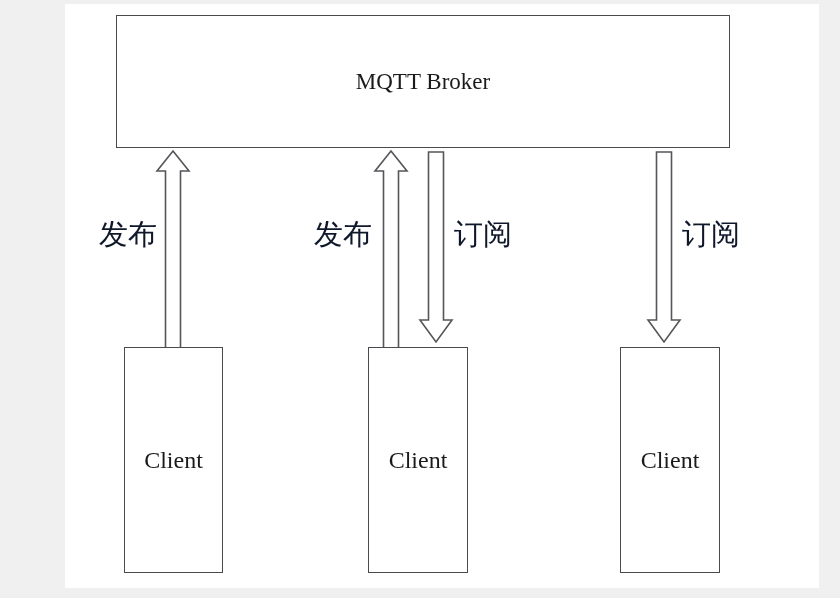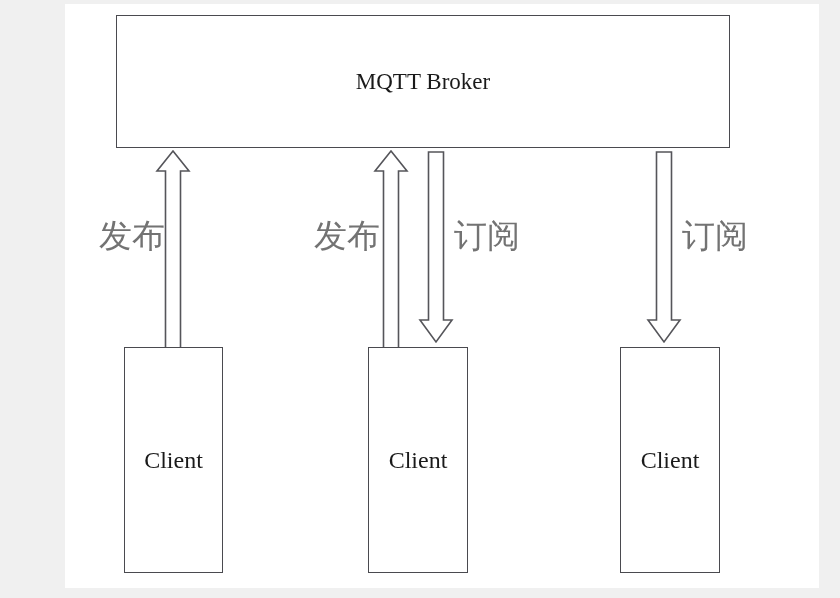--- a/index.html
+++ b/index.html
@@ -64,22 +64,22 @@
     fill: #ffffff;
     stroke: #55555a;
     stroke-width: 1.6;
     stroke-linejoin: miter;
   }
 
   
   .edge-label {
     position: absolute;
     font-family: "Liberation Serif", "DejaVu Serif", serif;
-    font-size: 33px;
-    color: #737373;
+    font-size: 29px;
+    color: #0f172a;
     white-space: nowrap;
     line-height: 1;
   }
 </style>
 </head>
 <body>
 
 <div id="page">
   <div id="canvas">
 

